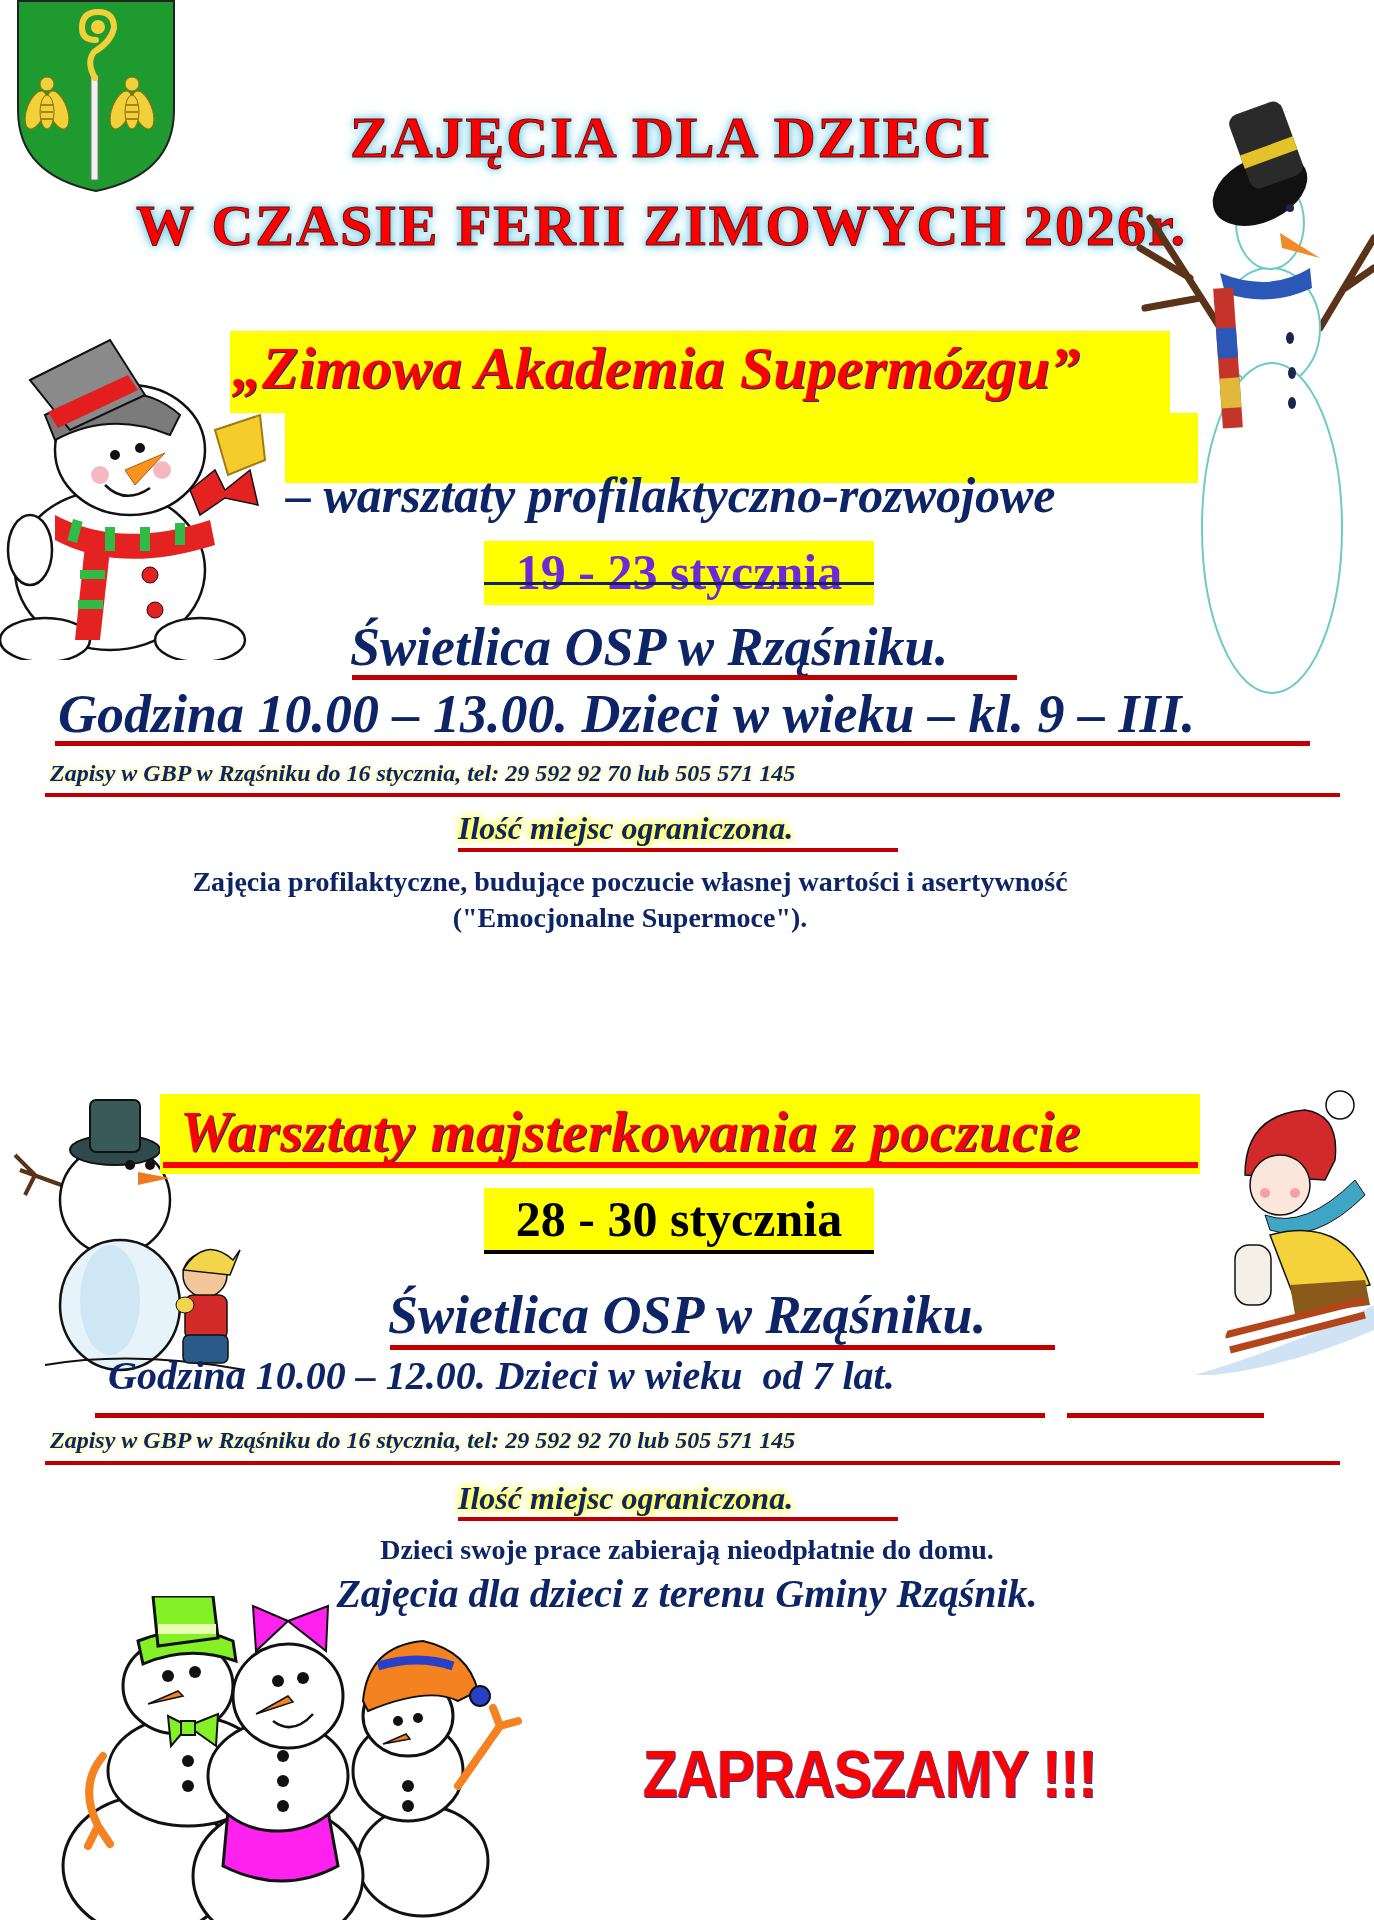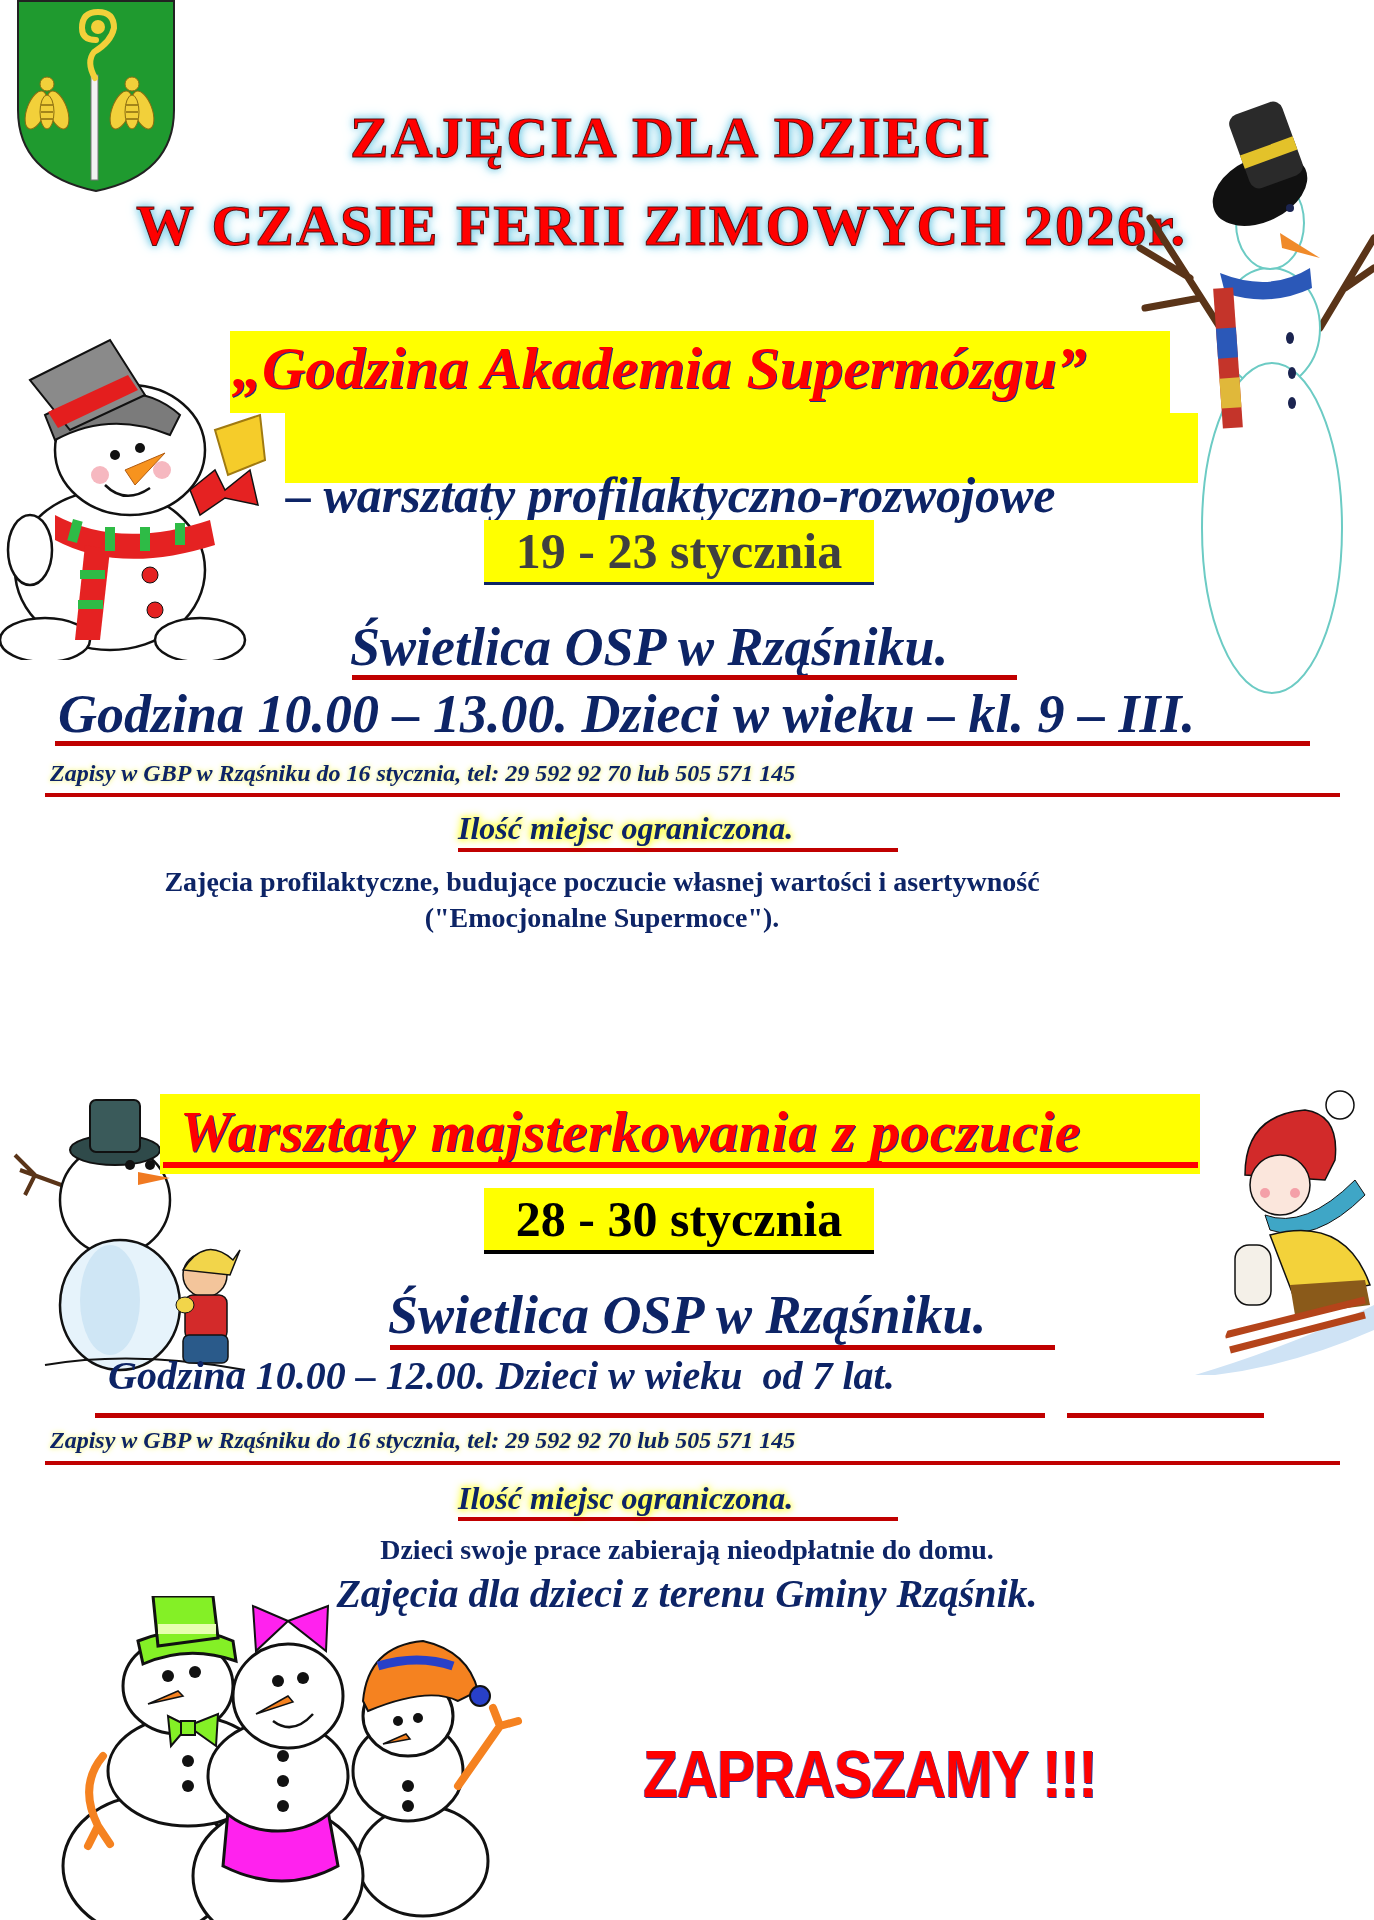--- a/index.html
+++ b/index.html
@@ -1,18 +1,18 @@
 <!DOCTYPE html>
 <html><head>
 <meta charset="utf-8">
 <style>
   html, body { margin:0; padding:0; background:#ffffff; }
   body { width:1374px; height:1920px; position:relative; overflow:hidden; }
   .abs { position:absolute; }
-  .navy { color:#404040; }
+  .navy { color:#6d28d9;margin-top:21px; }
   .center { text-align:center; white-space:nowrap; }
 
   
   .title-line {
     font-family:"Liberation Serif", serif; font-weight:bold; color:#ff0000;
     font-size:58px; letter-spacing:2px; white-space:nowrap;
     -webkit-text-stroke:1px #5a1010;
     text-shadow:0 0 6px #7fd0e8, 0 0 10px #8fd6ea, 0 0 14px #a6def0;
   }
 
@@ -149,21 +149,21 @@
     <circle cx="150" cy="255" r="8" fill="#e52222" stroke="#111"></circle>
     <circle cx="155" cy="290" r="8" fill="#e52222" stroke="#111"></circle>
 
     <path d="M215 110 L260 95 L265 140 L228 155 Z" fill="#f5cc2a" stroke="#a07a10" stroke-width="2"></path>
     <path d="M190 170 L215 150 L225 170 L250 150 L258 185 L225 178 L200 195 Z" fill="#e52222" stroke="#111" stroke-width="1.5"></path>
   </svg>
 </div>
 
 <div class="abs banner-yellow" style="left:230px; top:331px; width:940px; height:82px;"></div>
 <div class="abs banner-yellow" style="left:285px; top:413px; width:913px; height:70px;"></div>
-<div class="abs title-italic" style="left:232px; top:334px; font-size:60px;">„Godzina Akademia Supermózgu”</div>
+<div class="abs title-italic" style="left:232px; top:334px; font-size:60px;">„Zimowa Akademia Supermózgu”</div>
 <div class="abs sub-italic" style="left:286px; top:418px; font-size:50px;">– warsztaty profilaktyczno-rozwojowe</div>
 
 <div class="abs date-box navy" style="left:484px; top:520px; width:390px; height:64px; font-size:50px; line-height:62px; text-align:center;">
   <span>19 - 23 stycznia</span>
 </div>
 <div class="abs" style="left:484px; top:582px; width:390px; height:3px; background:#0d2466;"></div>
 
 <div class="abs venue" style="left:350px; top:616px; font-size:54px;">Świetlica OSP w Rząśniku.</div>
 <div class="redline" style="left:165px; top:672px; width:0;"></div>
 <div class="redline" style="left:165px; top:672px; width:0;"></div>
@@ -184,21 +184,21 @@
 
 <div class="abs venue" style="left:58px; top:683px; font-size:54px;">Godzina 10.00 – 13.00. Dzieci w wieku – kl. 9 – III.</div>
 <div class="redline" style="left:55px; top:741px; width:1255px;"></div>
 
 <div class="abs zapisy" style="left:50px; top:760px;">Zapisy w GBP w Rząśniku do 16 stycznia, tel: 29 592 92 70   lub  505 571 145</div>
 <div class="redline" style="left:45px; top:793px; width:1295px; height:4px;"></div>
 
 <div class="abs ilosc" style="left:458px; top:810px;">Ilość miejsc ograniczona.</div>
 <div class="redline" style="left:458px; top:848px; width:440px; height:4px;"></div>
 
-<div class="abs desc" style="left:0; top:864px; width:1204px;">
+<div class="abs desc" style="left:0; top:864px; width:1204px;padding-left:28px;">
   <div>Zajęcia profilaktyczne, budujące poczucie własnej wartości i asertywność</div>
   <div>("Emocjonalne Supermoce").</div>
 </div>
 
 <div class="abs" style="left:5px; top:1090px; width:260px; height:290px;">
   <svg width="260" height="290" viewBox="0 0 260 290">
     <path d="M70 100 L15 80 M30 85 L10 65 M30 85 L20 105" stroke="#5a3418" stroke-width="4" fill="none"></path>
     <ellipse cx="110" cy="110" rx="55" ry="55" fill="#fff" stroke="#111" stroke-width="2.5"></ellipse>
     <ellipse cx="115" cy="215" rx="60" ry="65" fill="#e6f3fb" stroke="#111" stroke-width="2.5"></ellipse>
     <ellipse cx="105" cy="210" rx="30" ry="55" fill="#cfe6f5"></ellipse>

